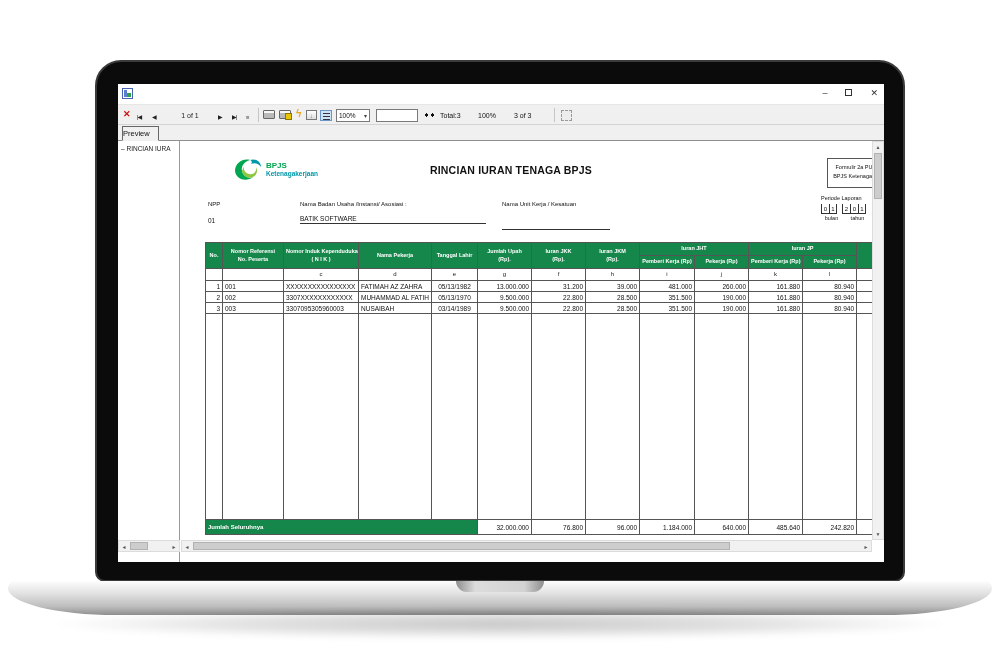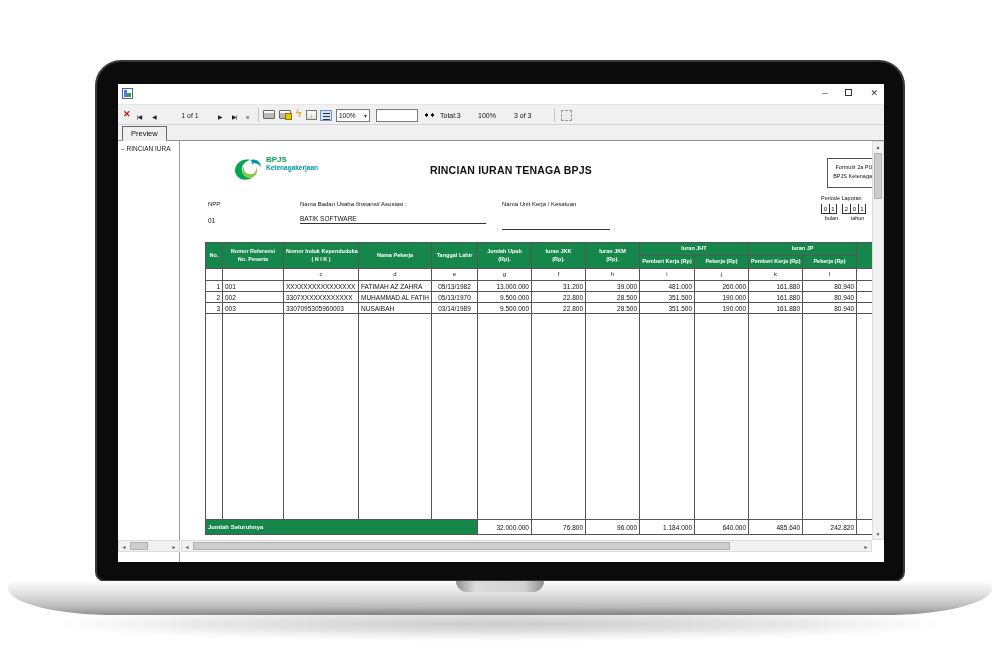--- a/index.html
+++ b/index.html
@@ -65,21 +65,21 @@
   .zoomsel .caret{font-size:6px;color:#444;}
   .searchbox{position:absolute;top:4px;width:42px;height:13px;border:1px solid #7a7a7a;background:#fff;
     font-size:7px;padding:0 2px;font-family:"Liberation Sans",sans-serif;}
   .icn.binoc{width:13px;height:8px;top:6px;
     background:radial-gradient(circle 2.6px at 3.4px 4px,#111 60%,transparent 65%),
                radial-gradient(circle 2.6px at 9.6px 4px,#111 60%,transparent 65%);}
   .icn.graybox{width:11px;height:11px;border:1px dashed #9a9a9a;background:#ededed;}
 
   .tabbar{position:absolute;left:0;top:41px;width:100%;height:16px;background:#f0f0f0;
     border-bottom:1px solid #8f8f8f;}
-  .tab{position:absolute;left:4px;top:1px;height:15px;padding:2px 8px 0 8px;font-size:7.5px;color:#111;
+  .tab{position:absolute;left:4px;top:1px;height:15px;padding:2px 8px 0 0;font-size:7.5px;color:#111;
     background:#f0f0f0;border:1px solid #666;border-bottom:1px solid #f0f0f0;}
 
   
   .main{position:absolute;left:0;top:57px;width:100%;height:421px;background:#fff;}
   .tree{position:absolute;left:0;top:0;width:62px;height:100%;background:#fff;border-right:1px solid #9a9a9a;}
   .tree-item{position:absolute;left:3px;top:4px;font-size:6.5px;color:#222;white-space:nowrap;overflow:hidden;width:58px;}
   .rwrap{position:absolute;left:63px;top:0;right:0;height:100%;background:#fff;}
   .rscroll{position:absolute;left:0;top:0;right:12px;height:399px;overflow:hidden;background:#fff;}
   .rpage{position:absolute;left:0;top:0;width:700px;height:399px;background:#fff;}
 
@@ -90,21 +90,21 @@
   .vthumb{position:absolute;left:1px;top:11px;width:8px;height:46px;background:#cdcdcd;border:1px solid #b2b2b2;}
   .hscroll{position:absolute;top:399px;height:12px;background:#f1f1f1;border:1px solid #dcdcdc;}
   .hscroll .left{left:0;top:1px;} .hscroll .right{right:0;top:1px;}
   .hthumb{position:absolute;top:1px;height:8px;background:#cdcdcd;border:1px solid #b2b2b2;}
   .tree-hscroll{left:0;width:62px;}
   .tree-hscroll .hthumb{left:11px;width:18px;}
   .main-hscroll{left:0;right:12px;}
   .main-hscroll .hthumb{left:11px;width:78%;}
 
   
-  .logo{position:absolute;left:52px;top:15px;display:flex;align-items:flex-start;gap:3px;}
+  .logo{position:absolute;left:52px;top:15px;display:flex;align-items:center;gap:3px;}
   .brand .b1{font-size:8px;font-weight:bold;color:var(--logo-green);line-height:8px;}
   .brand .b2{font-size:6.5px;font-weight:bold;color:var(--logo-teal);line-height:7px;}
   .rtitle{position:absolute;left:180px;top:23px;width:300px;text-align:center;
     font-size:10.5px;font-weight:bold;color:#111;letter-spacing:.2px;}
   .formbox{position:absolute;left:646px;top:17px;width:54px;height:30px;border:1px solid #555;
     font-size:5.5px;color:#111;text-align:center;padding-top:4px;line-height:9px;overflow:hidden;white-space:nowrap;}
   .periode{position:absolute;left:640px;top:54px;width:70px;font-size:5.5px;color:#111;}
   .plabel{margin-bottom:3px;}
   .pdigits{white-space:nowrap;}
   .dgrp{display:inline-block;margin-right:5px;}

